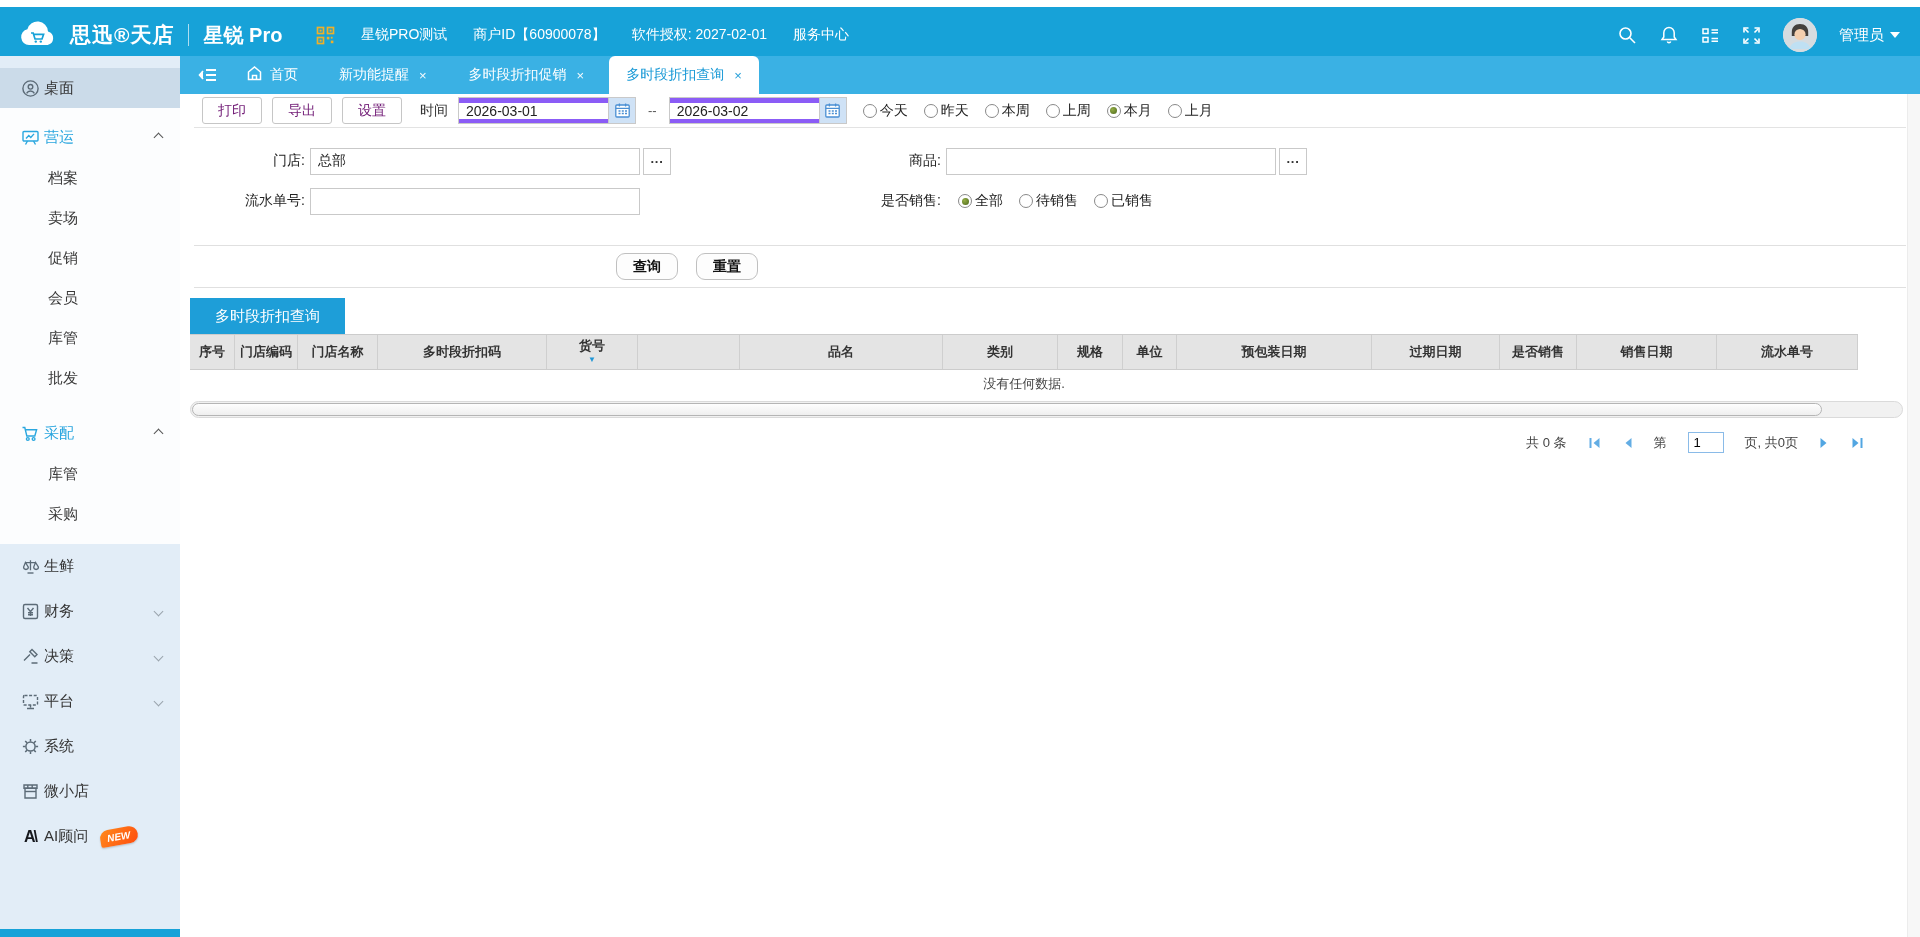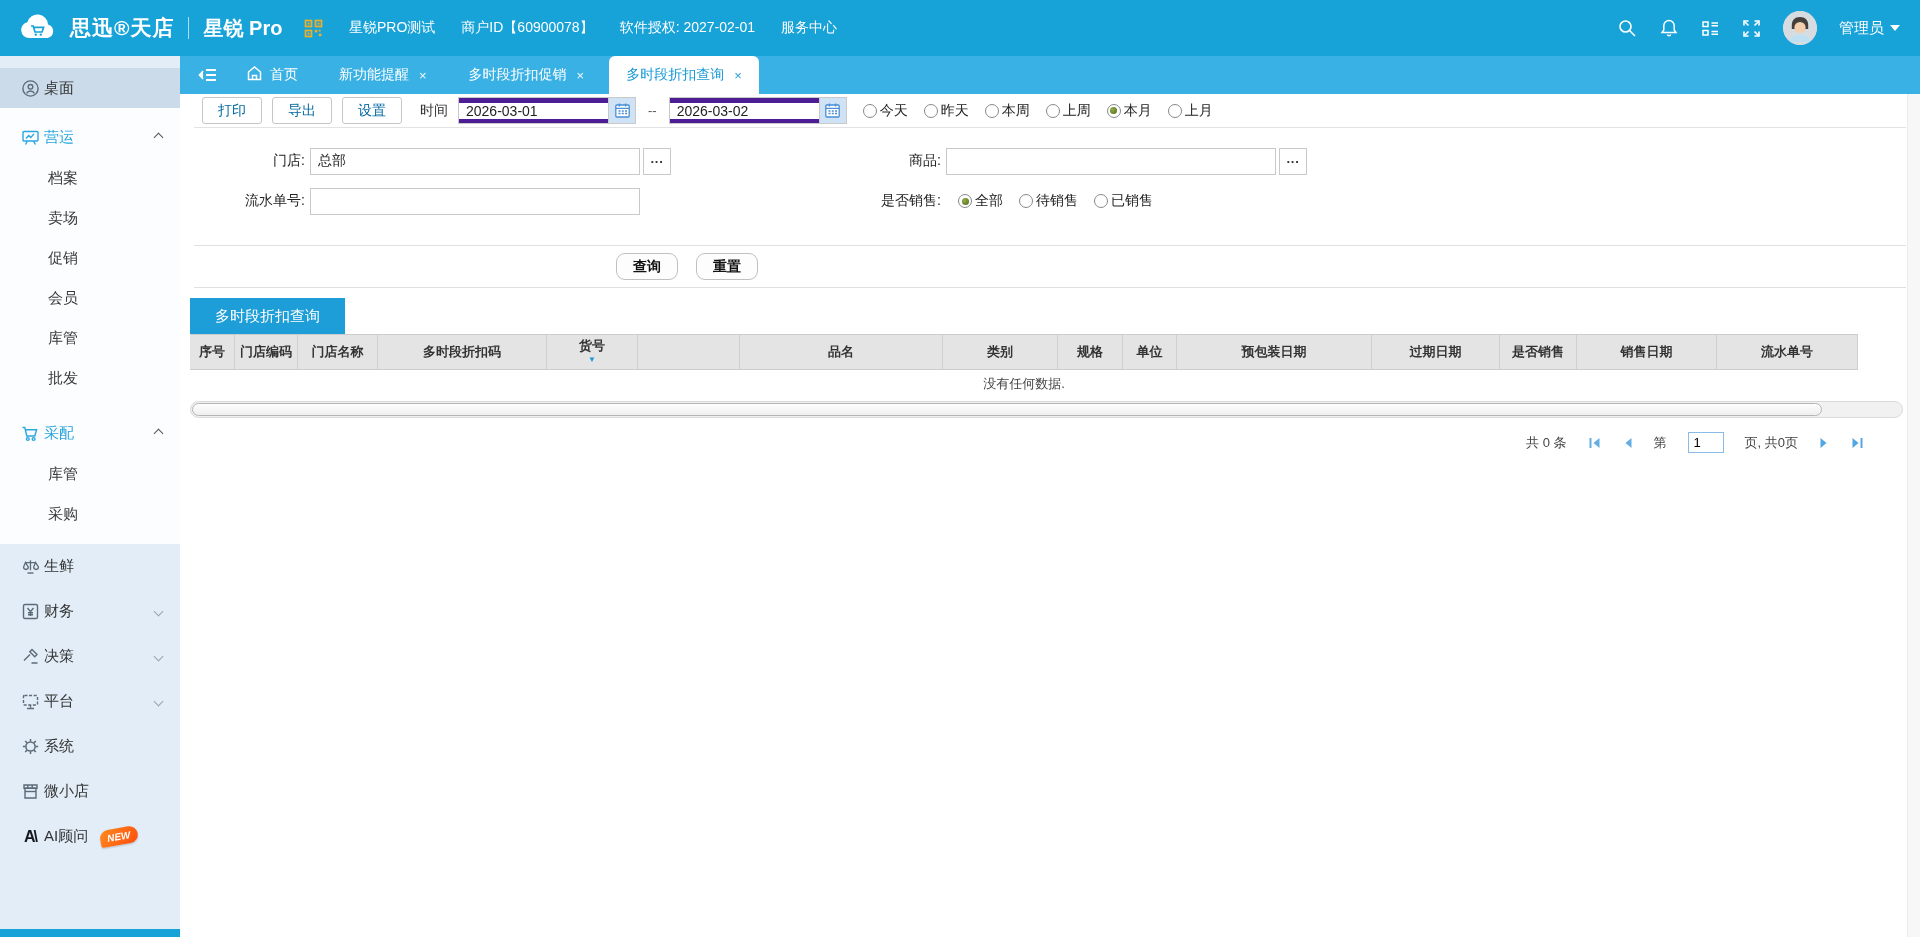--- a/index.html
+++ b/index.html
@@ -1,25 +1,25 @@
 <!DOCTYPE html>
 <html><head>
 <meta charset="utf-8">
 <style>
   * { box-sizing: border-box; margin: 0; padding: 0; }
   html,body { width:1920px; height:937px; overflow:hidden; }
   body { font-family:"Liberation Sans", sans-serif; background:#fff; color:#333; position:relative; }
 
   
-  .topbar { position:absolute; left:0; top:0; width:1920px; height:56px; background:#17a2d8; display:flex; align-items:center; color:#fff; }
+  .topbar { position:absolute; left:0; top:7px; width:1920px; height:56px; background:#17a2d8; display:flex; align-items:center; color:#fff; }
   .brand { display:flex; align-items:center; gap:10px; padding-left:18px; min-width:290px; }
   .brand-main { font-size:21px; font-weight:bold; letter-spacing:1px; }
   .brand-divider { width:1px; height:22px; background:rgba(255,255,255,.65); margin:0 4px; }
   .brand-sub { font-size:20px; font-weight:bold; }
-  .topbar-menu { display:flex; align-items:center; gap:26px; font-size:14px; margin-left:14px; }
+  .topbar-menu { display:flex; align-items:center; gap:26px; font-size:14px; margin-left:26px; }
   .topbar-menu .mi { cursor:default; }
   .topbar-right { margin-left:auto; display:flex; align-items:center; gap:22px; padding-right:20px; }
   .tb-icon { display:inline-flex; align-items:center; justify-content:center; }
   .avatar { width:34px; height:34px; border-radius:50%; overflow:hidden; background:#d9dee2; }
   .user-wrap { display:flex; align-items:center; gap:6px; font-size:15px; }
   .caret-down-w { width:0; height:0; border-left:5px solid transparent; border-right:5px solid transparent; border-top:6px solid #fff; display:inline-block; }
 
   
   .sidebar { position:absolute; left:0; top:56px; width:180px; height:881px; background:#e2edf7; font-size:15px; }
   .side-pad-top { height:12px; }
@@ -48,23 +48,23 @@
   .tabbar { height:38px; background:#3ab1e4; display:flex; align-items:stretch; color:#fff; }
   .tabbar .tool { display:flex; align-items:center; padding:0 12px 0 18px; cursor:pointer; }
   .home-tab { display:flex; align-items:center; gap:7px; padding:0 16px; font-size:14px; cursor:pointer; }
   .tab { display:flex; align-items:center; gap:10px; padding:0 17px; font-size:14px; cursor:pointer; margin-left:8px; }
   .tab .x { font-size:13px; opacity:.95; }
   .tab.active { background:#fff; color:#1899d6; border-radius:6px 6px 0 0; }
   .tab.active .x { color:#1899d6; }
 
   
   .toolbar-row { height:34px; margin:0 14px; display:flex; align-items:center; gap:10px; border-bottom:1px solid #e3e3e3; padding-left:8px; }
-  .btn { height:27px; padding:0 15px; background:#fff; border:1px solid #c6c6c6; border-radius:3px; font-size:14px; color:#0369a1; font-family:inherit; cursor:pointer; }
+  .btn { height:27px; padding:0 15px; background:#fff; border:1px solid #c6c6c6; border-radius:3px; font-size:14px; color:#701a75; font-family:inherit; cursor:pointer; }
   .t-label { font-size:14px; margin-left:8px; }
-  .date-field { display:flex; align-items:center; width:178px; height:27px; border:1px solid #c9c9c9; background:#4c1d95; }
+  .date-field { display:flex; align-items:center; width:178px; height:27px; border:1px solid #c9c9c9; background:#8b5cf6; }
   .date-field input { flex:1; border:none; outline:none; font-size:14px; padding-left:7px; font-family:inherit; color:#222; width:100px; }
   .cal-btn { width:27px; height:25px; background:#cfe2f6; border-left:1px solid #c9c9c9; display:flex; align-items:center; justify-content:center; cursor:pointer; }
   .range-sep { font-size:13px; color:#555; margin:0 2px; }
   .radio-opt { display:flex; align-items:center; gap:3px; font-size:14px; color:#222; cursor:pointer; margin-left:6px; }
   .radio { width:14px; height:14px; border-radius:50%; border:1px solid #898989; background:#fff; position:relative; display:inline-block; }
   .radio.on::after { content:""; position:absolute; left:2.5px; top:2.5px; width:7px; height:7px; border-radius:50%; background:radial-gradient(circle at 35% 35%, #93ad45, #4c671a); }
 
   
   .filters { margin:0 14px; padding:18px 0 14px 0; border-bottom:1px solid #e0e0e0; }
   .f-row { display:flex; align-items:center; height:30px; margin-bottom:10px; }

